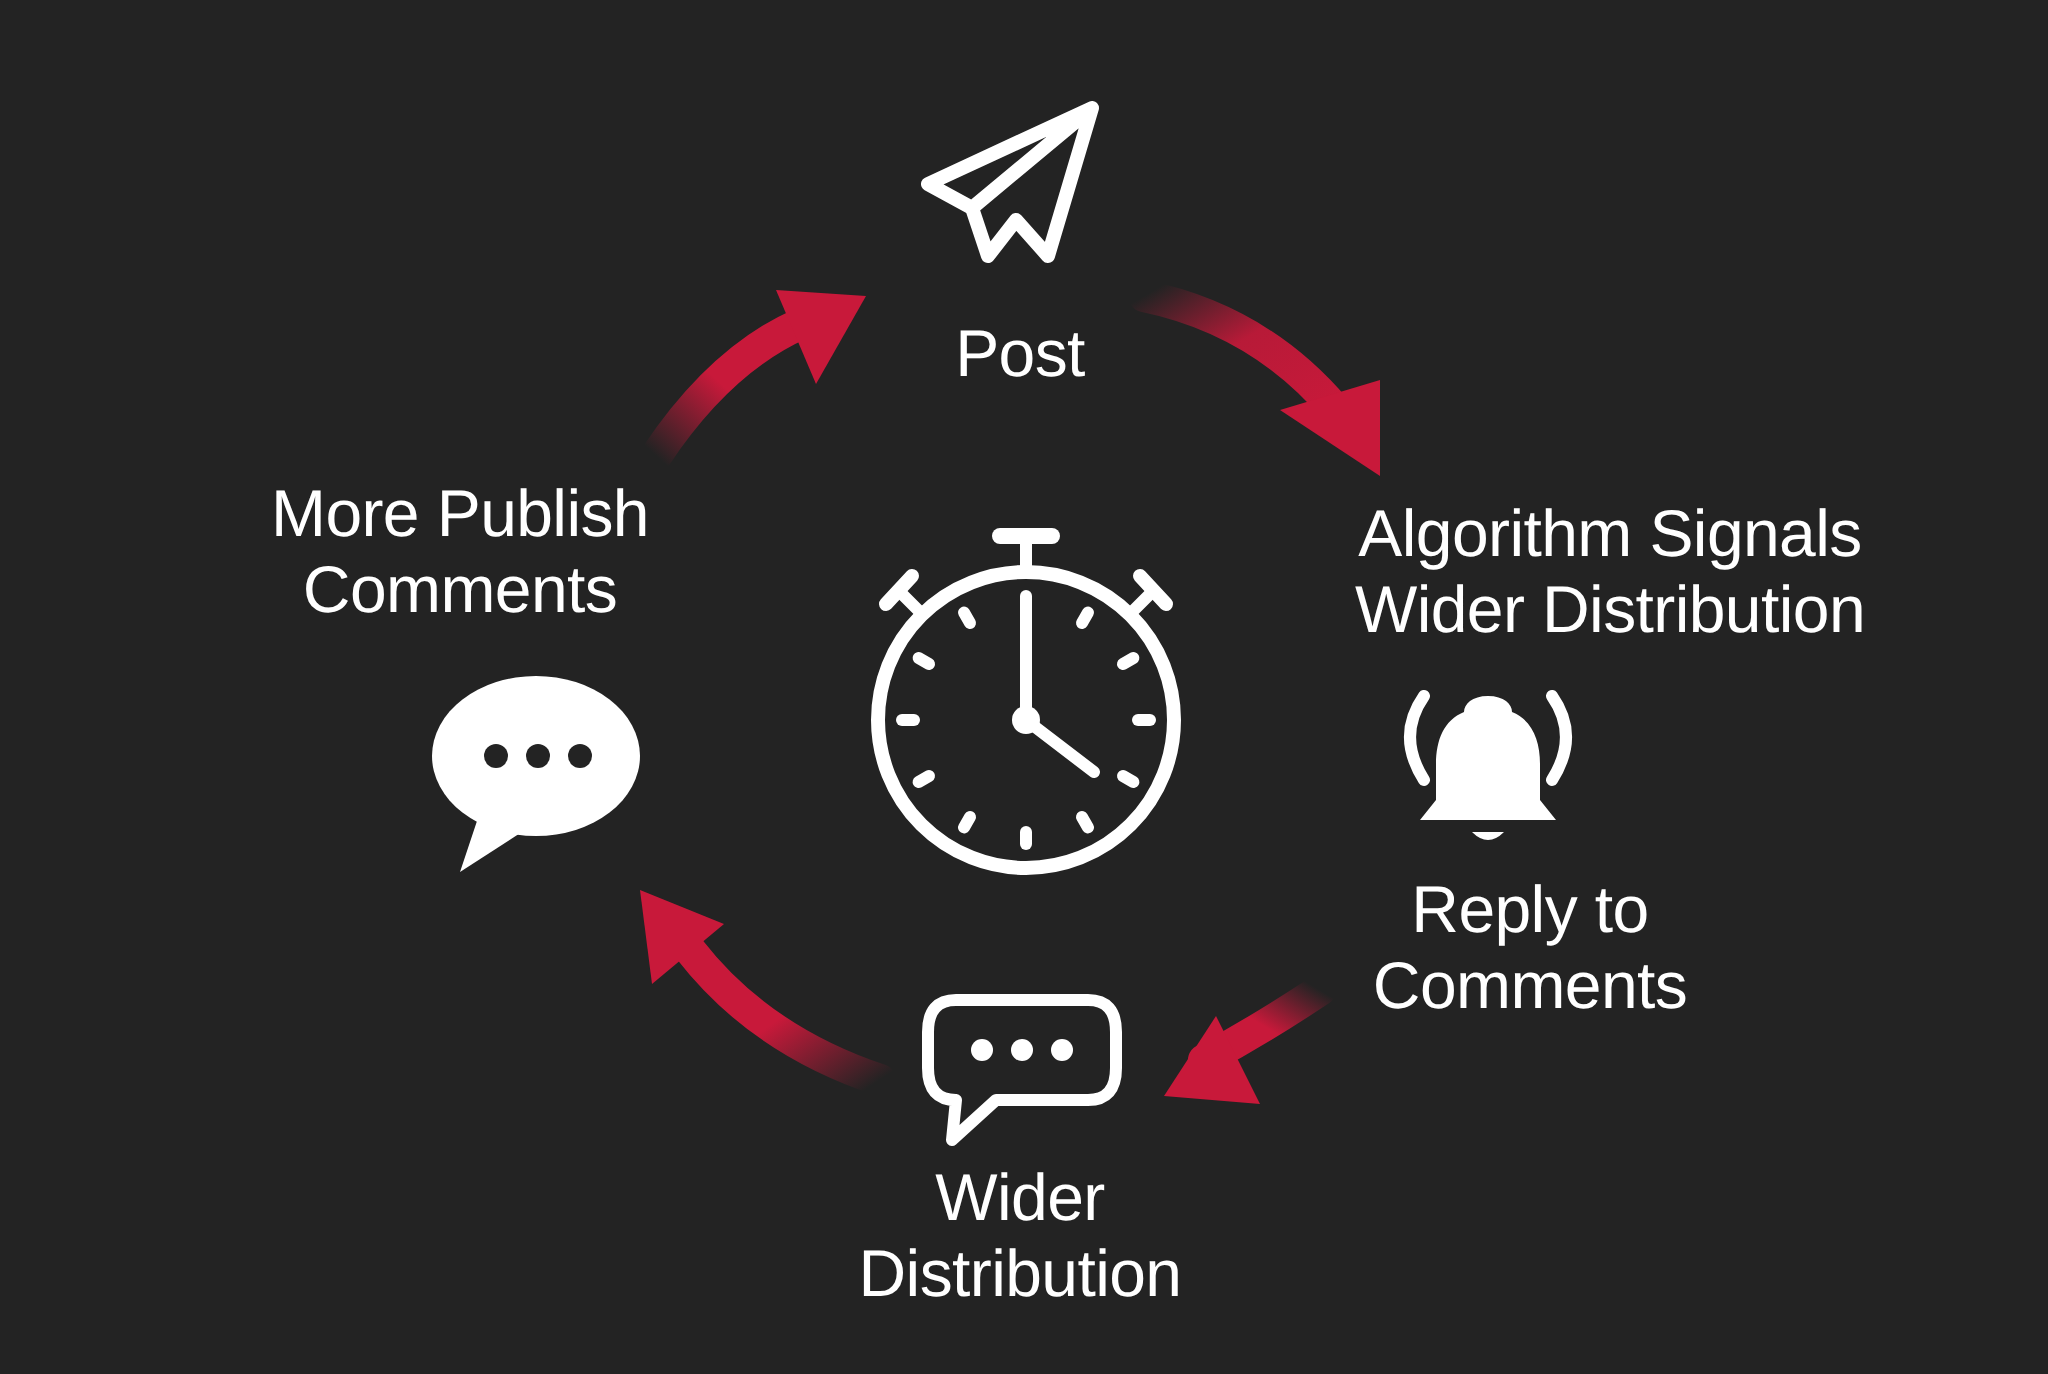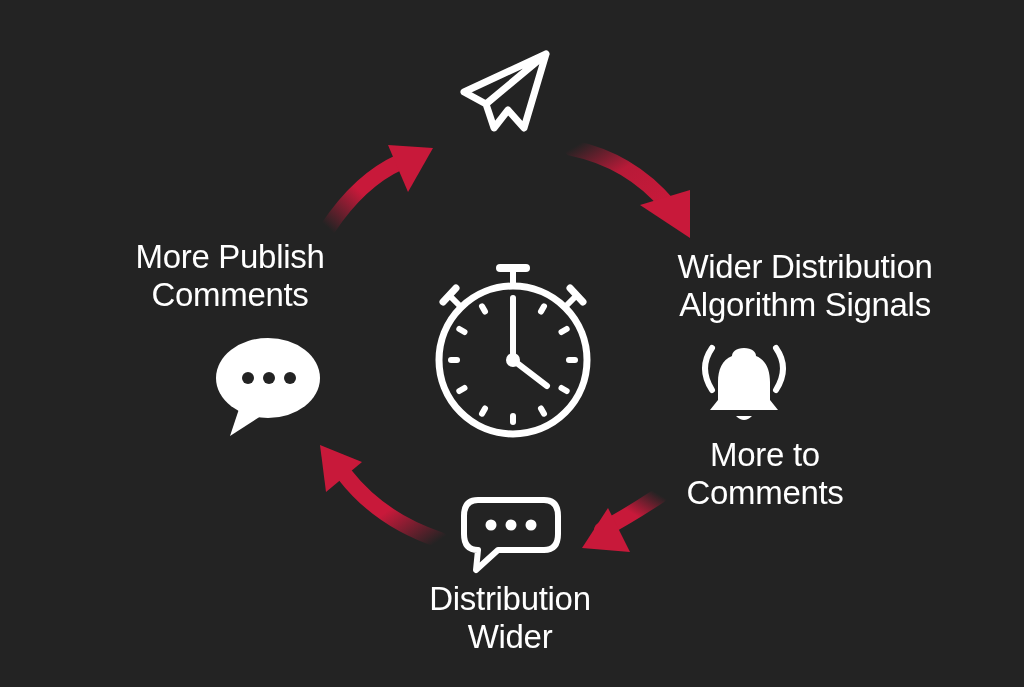--- a/index.html
+++ b/index.html
@@ -54,20 +54,21 @@
     <path d="M328 228 Q360 180 400 162" stroke="url(#g4)" stroke-width="16" fill="none" stroke-linecap="round"></path>
     <polygon points="388,145 433,148 408,192" fill="#c8193a"></polygon>
   </g>
 </svg>
 
 <svg class="layer" style="left:458px;top:48px" width="94" height="86" viewBox="0 0 94 86">
   <path d="M88 6 L6 44 L28 56 L36 80 L50 62 L66 80 Z M28 56 L88 6" stroke="#fff" stroke-width="7" fill="none" stroke-linejoin="round" stroke-linecap="round"></path>
 </svg>
 
 <div class="lbl" style="left:440px;top:158px;width:140px">
+  <div>Post</div>
 </div>
 
 <svg class="layer" style="left:430px;top:258px" width="170" height="180" viewBox="0 0 170 180">
   <g stroke="#fff" fill="none" stroke-linecap="round">
     <circle cx="83" cy="102" r="74" stroke-width="7"></circle>
     <line x1="83" y1="28" x2="83" y2="12" stroke-width="6"></line>
     <line x1="70" y1="10" x2="96" y2="10" stroke-width="8"></line>
     <line x1="30" y1="48" x2="20" y2="38" stroke-width="6"></line>
     <line x1="13" y1="44" x2="26" y2="30" stroke-width="7"></line>
     <line x1="136" y1="48" x2="146" y2="38" stroke-width="6"></line>
@@ -86,46 +87,46 @@
     <line x1="83" y1="40" x2="83" y2="46" transform="rotate(180 83 102)"></line>
     <line x1="83" y1="40" x2="83" y2="46" transform="rotate(210 83 102)"></line>
     <line x1="83" y1="40" x2="83" y2="46" transform="rotate(240 83 102)"></line>
     <line x1="83" y1="40" x2="83" y2="46" transform="rotate(270 83 102)"></line>
     <line x1="83" y1="40" x2="83" y2="46" transform="rotate(300 83 102)"></line>
     <line x1="83" y1="40" x2="83" y2="46" transform="rotate(330 83 102)"></line>
   </g>
 </svg>
 
 <div class="lbl" style="left:640px;top:248px;width:330px">
+  <div>Algorithm Signals</div>
   <div>Wider Distribution</div>
-  <div>Algorithm Signals</div>
 </div>
 
 <svg class="layer" style="left:696px;top:340px" width="96" height="90" viewBox="0 0 96 90">
   <path d="M48 8 C40 8 36 12 36 16 C26 20 22 30 22 42 L22 60 L14 70 L82 70 L74 60 L74 42 C74 30 70 20 60 16 C60 12 56 8 48 8 Z" fill="#fff"></path>
   <path d="M40 76 Q48 84 56 76 Z" fill="#fff"></path>
   <path d="M16 8 Q2 28 16 50" stroke="#fff" stroke-width="6" fill="none" stroke-linecap="round"></path>
   <path d="M80 8 Q94 28 80 50" stroke="#fff" stroke-width="6" fill="none" stroke-linecap="round"></path>
 </svg>
 
 <div class="lbl" style="left:660px;top:436px;width:210px">
-  <div>More to</div>
+  <div>Reply to</div>
   <div>Comments</div>
 </div>
 
 <svg class="layer" style="left:458px;top:494px" width="106" height="84" viewBox="0 0 106 84">
   <path d="M20 6 L86 6 Q100 6 100 22 L100 40 Q100 56 86 56 L40 56 L18 76 L20 56 Q6 56 6 40 L6 22 Q6 6 20 6 Z" stroke="#fff" stroke-width="6" fill="none" stroke-linejoin="round"></path>
   <circle cx="33" cy="31" r="5.5" fill="#fff"></circle>
   <circle cx="53" cy="31" r="5.5" fill="#fff"></circle>
   <circle cx="73" cy="31" r="5.5" fill="#fff"></circle>
 </svg>
 
 <div class="lbl" style="left:400px;top:580px;width:220px">
+  <div>Wider</div>
   <div>Distribution</div>
-  <div>Wider</div>
 </div>
 
 <div class="lbl" style="left:100px;top:238px;width:260px">
   <div>More Publish</div>
   <div>Comments</div>
 </div>
 
 <svg class="layer" style="left:212px;top:334px" width="112" height="104" viewBox="0 0 112 104">
   <ellipse cx="56" cy="44" rx="52" ry="40" fill="#fff"></ellipse>
   <path d="M28 72 L18 102 L52 80 Z" fill="#fff"></path>

